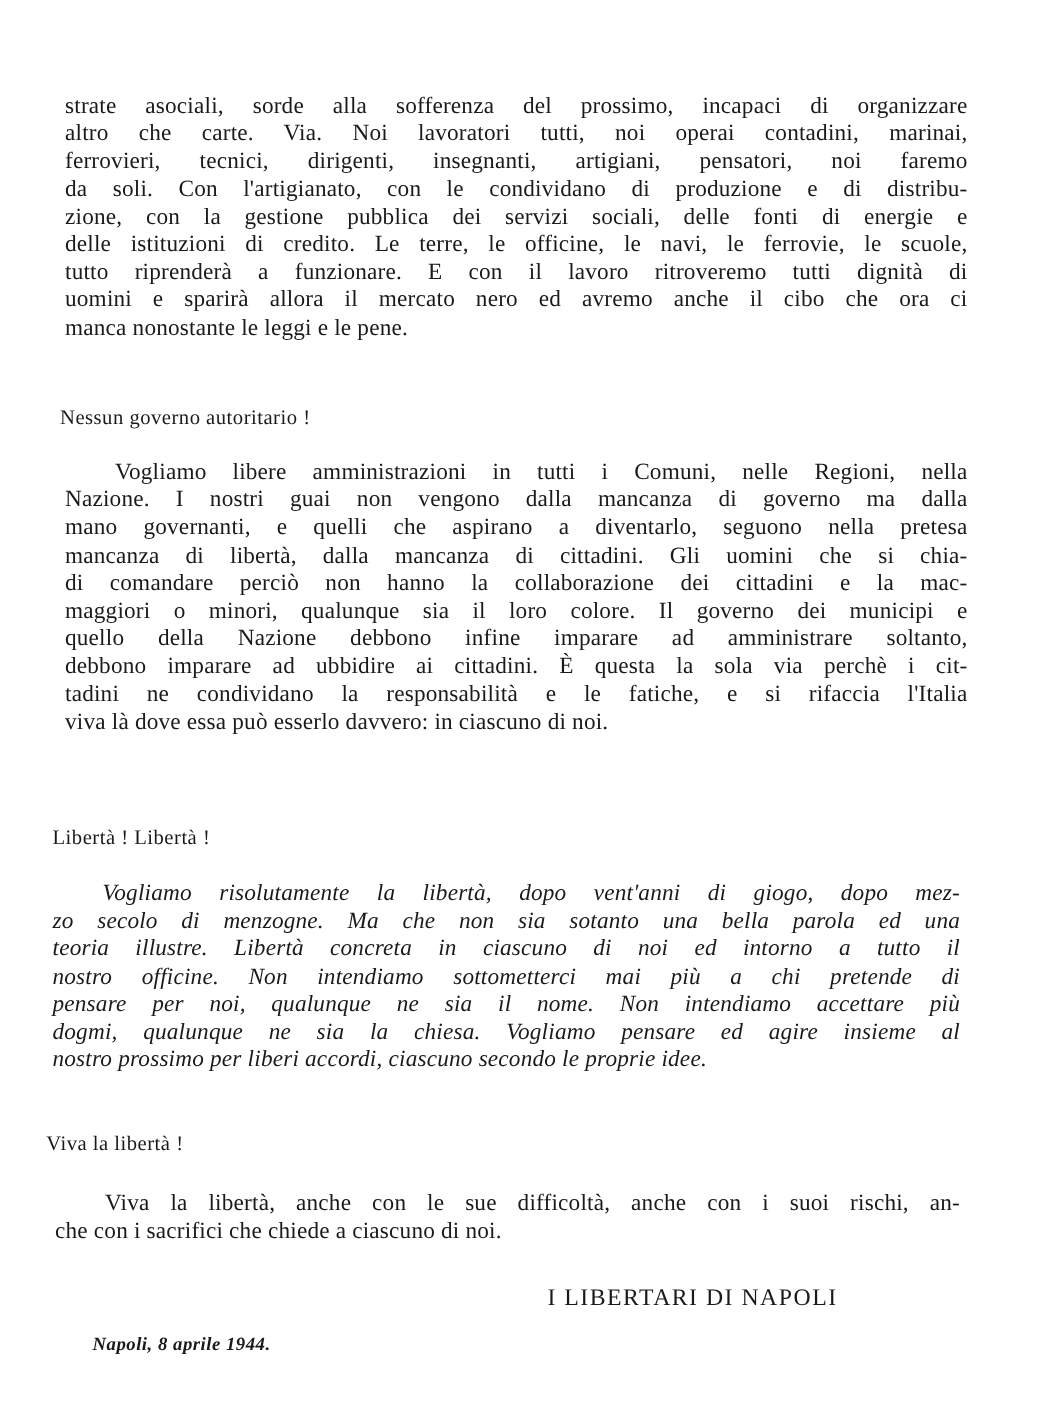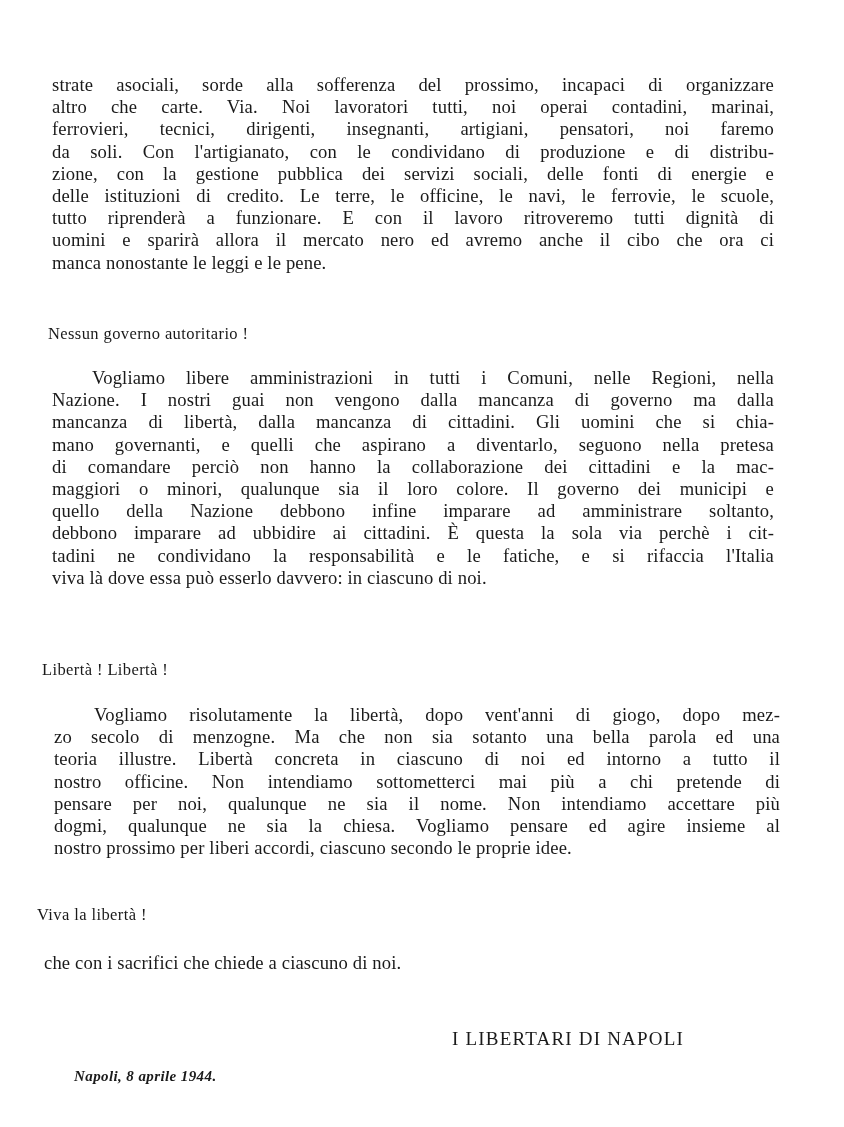--- a/index.html
+++ b/index.html
@@ -13,21 +13,21 @@
     position: absolute; left: 52px; width: 722px;
     font-size: 18.6px; line-height: 22.2px; text-align: justify;
     letter-spacing: 0.15px;
   }
   .para .ln { display: block; text-align: justify; text-align-last: justify; white-space: nowrap; }
   .para .ln.last { text-align-last: left; }
   .para .ln.indent { padding-left: 40px; }
   .heading {
     position: absolute; font-weight: normal; font-size: 16.5px; letter-spacing: 0.4px;
   }
-  .signature { position: absolute; left: 452px; top: 1028px; font-size: 19px; letter-spacing: 1.2px; }
+  .signature { position: absolute; left: 438px; top: 1028px; font-size: 19px; letter-spacing: 1.2px; }
   .dateline { position: absolute; left: 74px; top: 1068px; font-style: italic; font-size: 15px; letter-spacing: 0.4px; font-weight: bold; }
 </style>
 </head>
 <body>
 
 <div class="page">
 
   <div class="para" style="top:74px;">
     <span class="ln">strate asociali, sorde alla sofferenza del prossimo, incapaci di organizzare</span>
     <span class="ln">altro che carte. Via. Noi lavoratori tutti, noi operai contadini, marinai,</span>
@@ -37,41 +37,42 @@
     <span class="ln">delle istituzioni di credito. Le terre, le officine, le navi, le ferrovie, le scuole,</span>
     <span class="ln">tutto riprenderà a funzionare. E con il lavoro ritroveremo tutti dignità di</span>
     <span class="ln">uomini e sparirà allora il mercato nero ed avremo anche il cibo che ora ci</span>
     <span class="ln last">manca nonostante le leggi e le pene.</span>
   </div>
 
   <div class="heading" style="left:48px; top:324px;">Nessun governo autoritario !</div>
   <div class="para" style="top:367px;">
     <span class="ln indent">Vogliamo libere amministrazioni in tutti i Comuni, nelle Regioni, nella</span>
     <span class="ln">Nazione. I nostri guai non vengono dalla mancanza di governo ma dalla</span>
+    <span class="ln">mano governanti, e quelli che aspirano a diventarlo, seguono nella pretesa</span>
     <span class="ln">mancanza di libertà, dalla mancanza di cittadini. Gli uomini che si chia-</span>
-    <span class="ln">mano governanti, e quelli che aspirano a diventarlo, seguono nella pretesa</span>
     <span class="ln">di comandare perciò non hanno la collaborazione dei cittadini e la mac-</span>
     <span class="ln">maggiori o minori, qualunque sia il loro colore. Il governo dei municipi e</span>
     <span class="ln">quello della Nazione debbono infine imparare ad amministrare soltanto,</span>
     <span class="ln">debbono imparare ad ubbidire ai cittadini. È questa la sola via perchè i cit-</span>
     <span class="ln">tadini ne condividano la responsabilità e le fatiche, e si rifaccia l'Italia</span>
     <span class="ln last">viva là dove essa può esserlo davvero: in ciascuno di noi.</span>
   </div>
 
   <div class="heading" style="left:42px; top:660px;">Libertà !  Libertà !</div>
-  <div class="para" style="top:704px; left:54px; width:726px;">
+  <div class="para" style="top:704px; left:42px; width:726px;font-style:italic;">
     <span class="ln indent">Vogliamo risolutamente la libertà, dopo vent'anni di giogo, dopo mez-</span>
     <span class="ln">zo secolo di menzogne. Ma che non sia sotanto una bella parola ed una</span>
     <span class="ln">teoria illustre. Libertà concreta in ciascuno di noi ed intorno a tutto il</span>
     <span class="ln">nostro officine. Non intendiamo sottometterci mai più a chi pretende di</span>
     <span class="ln">pensare per noi, qualunque ne sia il nome. Non intendiamo accettare più</span>
     <span class="ln">dogmi, qualunque ne sia la chiesa. Vogliamo pensare ed agire insieme al</span>
     <span class="ln last">nostro prossimo per liberi accordi, ciascuno secondo le proprie idee.</span>
   </div>
 
   <div class="heading" style="left:37px; top:905px;">Viva la libertà !</div>
   <div class="para" style="top:952px; left:44px; width:724px;">
+    <span class="ln indent">Viva la libertà, anche con le sue difficoltà, anche con i suoi rischi, an-</span>
     <span class="ln last">che con i sacrifici che chiede a ciascuno di noi.</span>
   </div>
 
   <div class="signature">I LIBERTARI DI NAPOLI</div>
   <div class="dateline">Napoli, 8 aprile 1944.</div>
 </div>
 
 </body></html>

